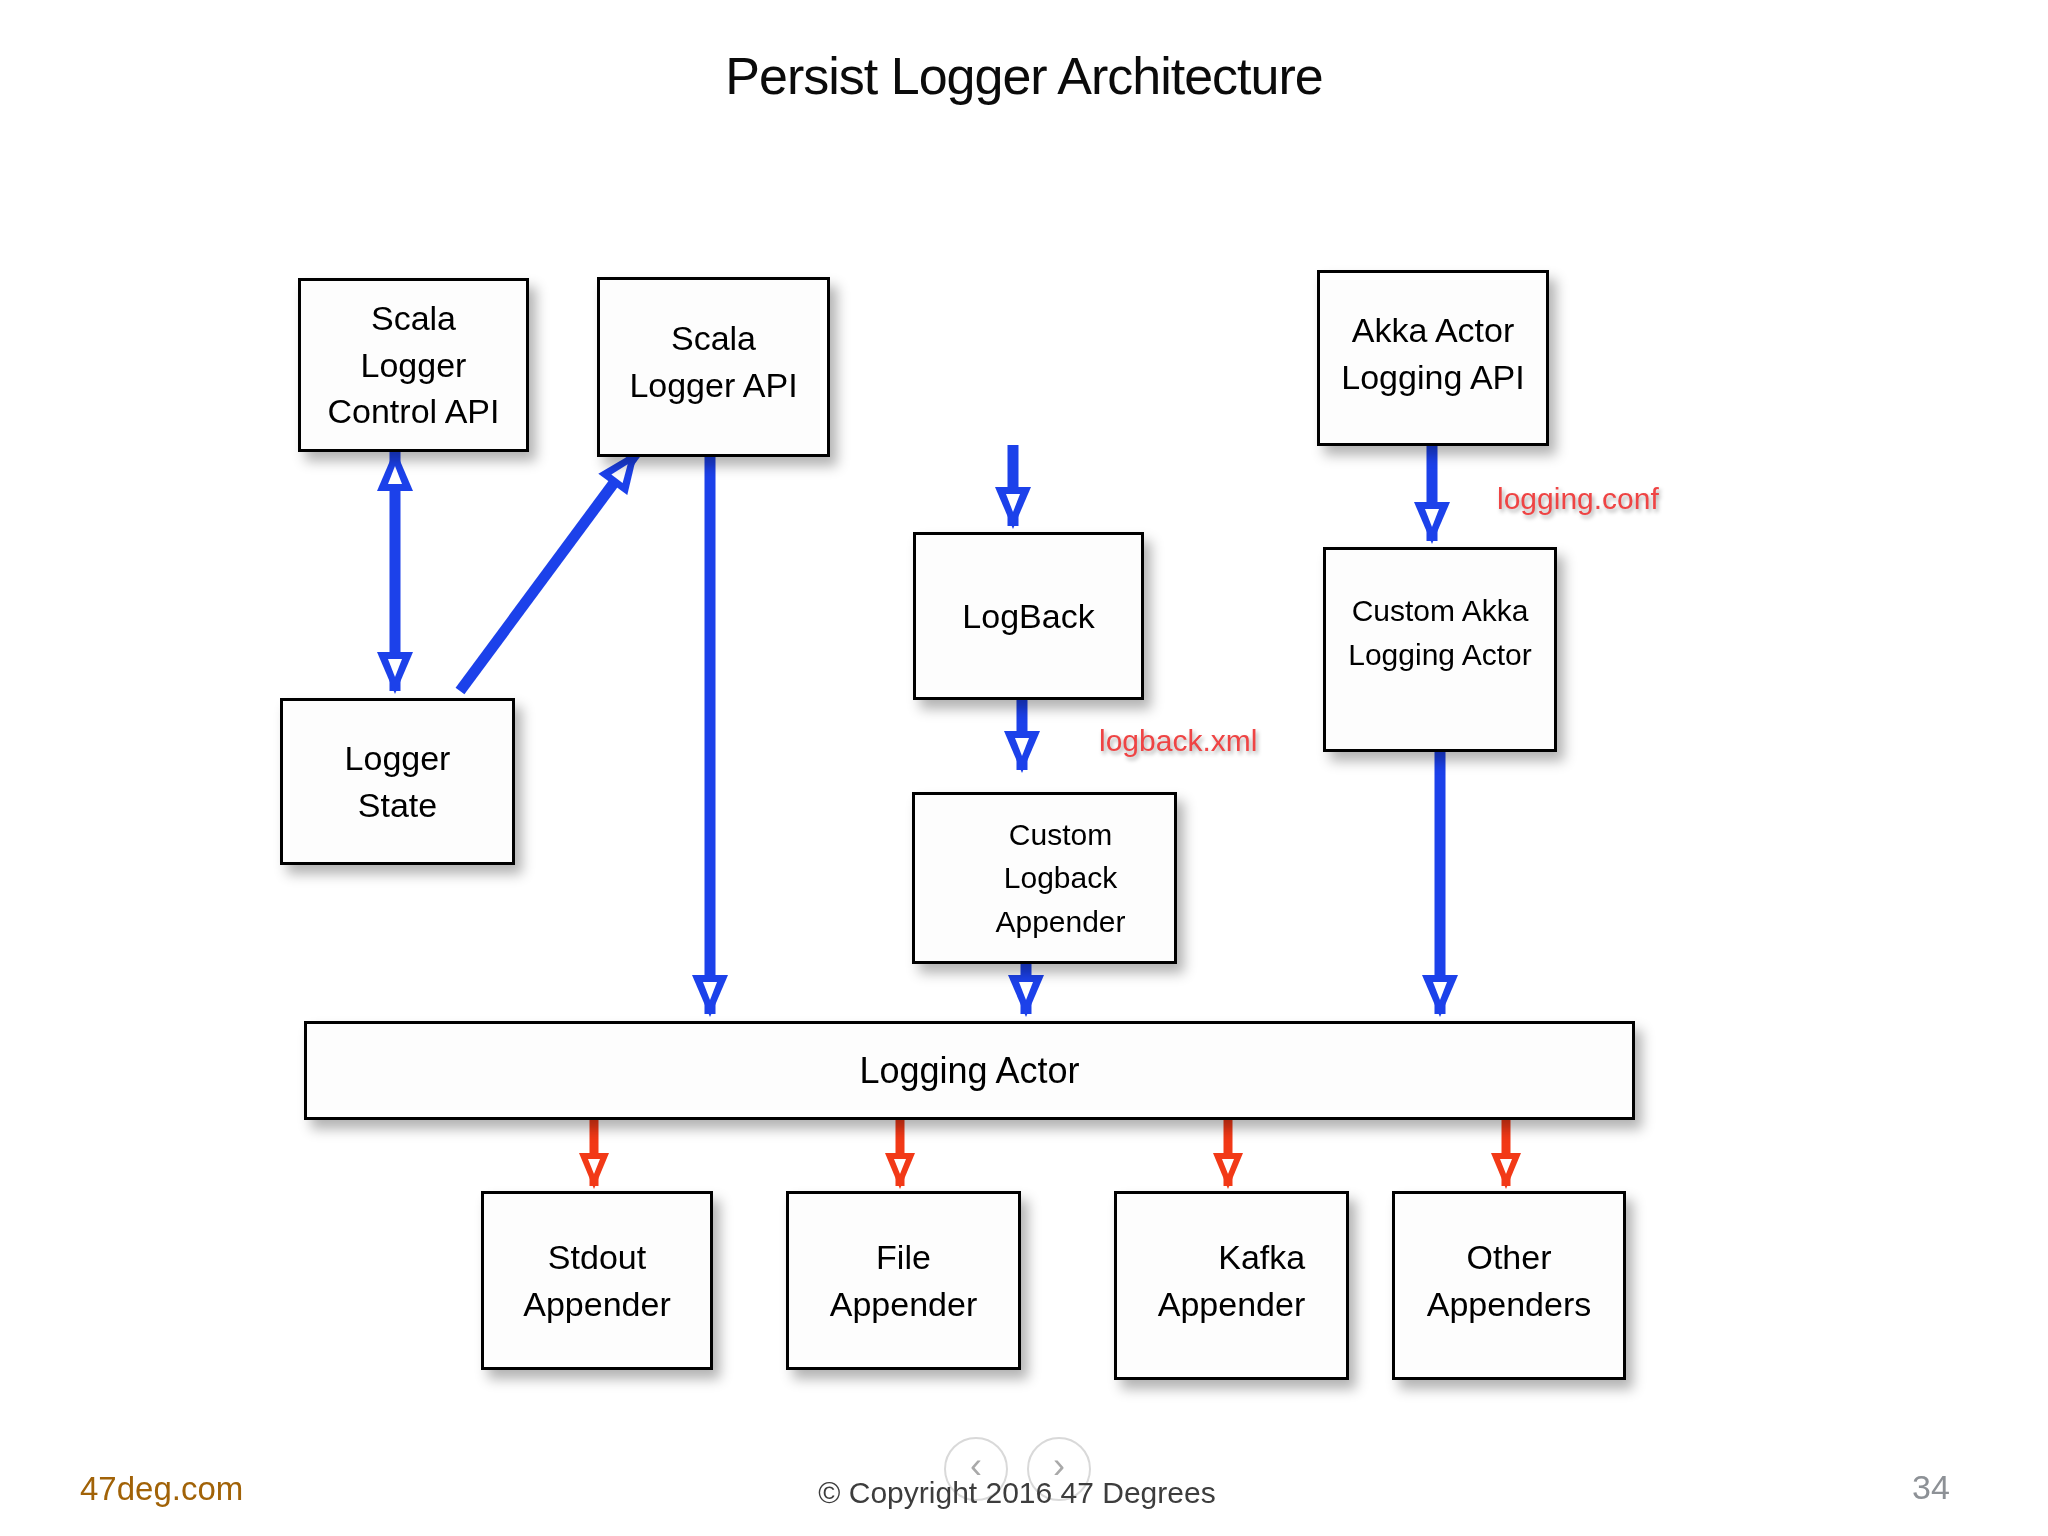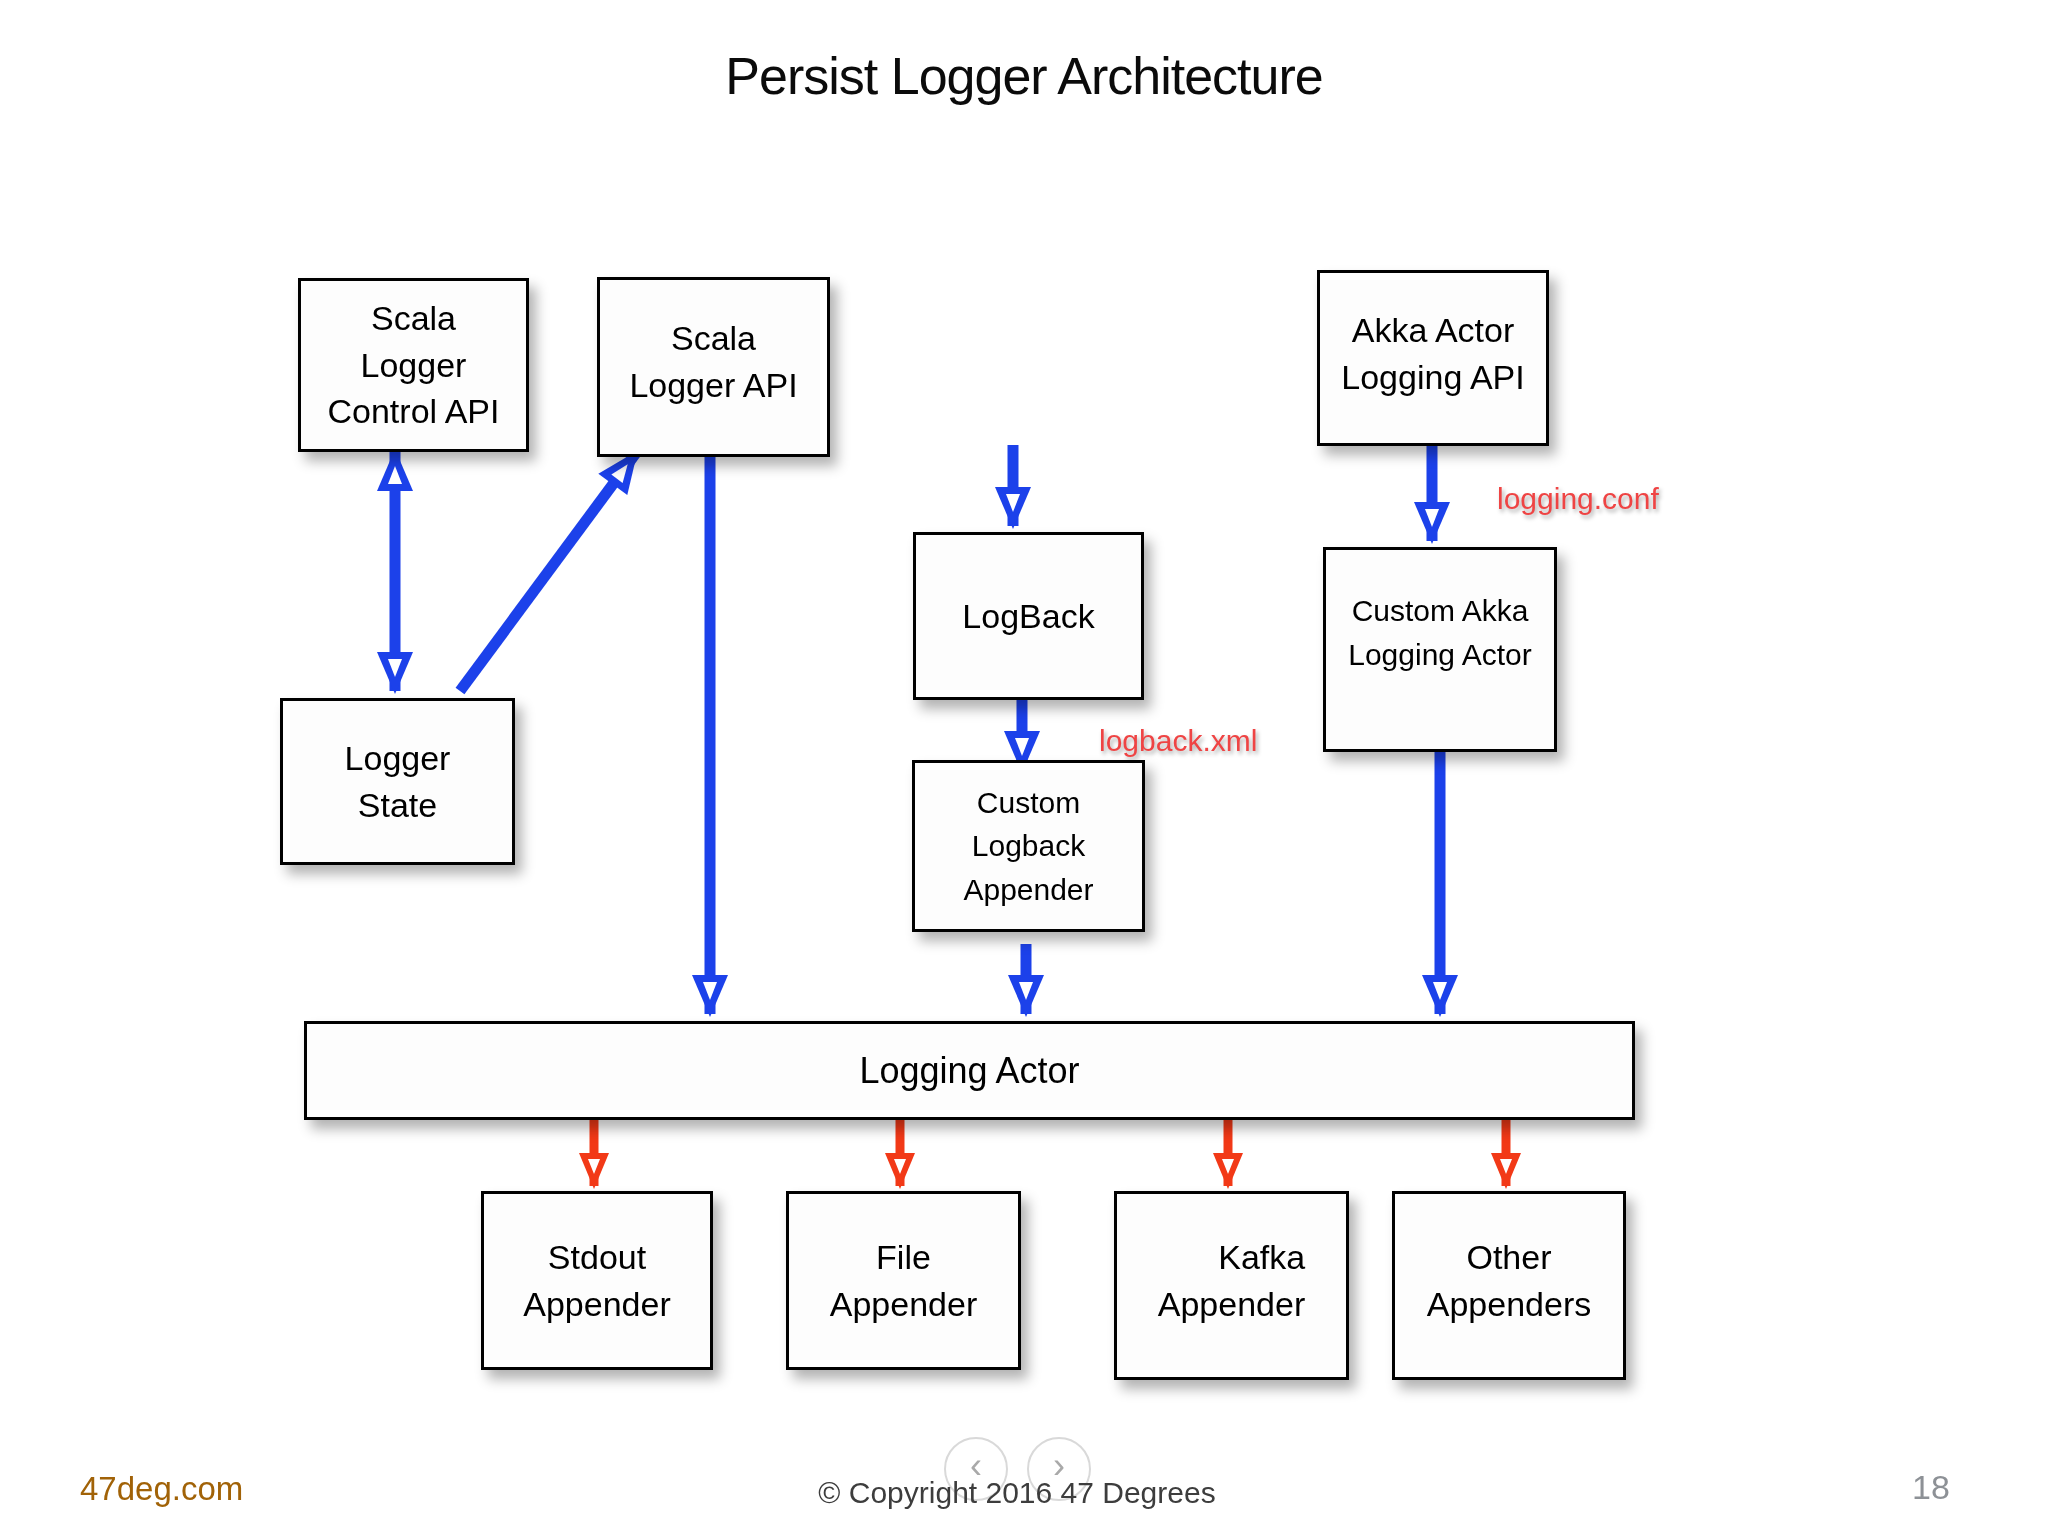--- a/index.html
+++ b/index.html
@@ -97,21 +97,21 @@
 Logging API</div>
 
   <div class="node" style="left:280px; top:698px; width:229px; height:161px;">Logger
 State</div>
 
   <div class="node" style="left:913px; top:532px; width:225px; height:162px;">LogBack</div>
 
   <div class="node small" style="left:1323px; top:547px; width:228px; height:165px; padding-bottom:34px;">Custom Akka
 Logging Actor</div>
 
-  <div class="node small" style="left:912px; top:760px; width:227px; height:166px;">Custom
+  <div class="node small" style="left:912px; top:792px; width:227px; height:166px;padding-left:32px;">Custom
 Logback
 Appender</div>
 
   <div class="node bar" style="left:304px; top:1021px; width:1325px; height:93px;">Logging Actor</div>
 
   <div class="node" style="left:481px; top:1191px; width:226px; height:173px;">Stdout
 Appender</div>
 
   <div class="node" style="left:786px; top:1191px; width:229px; height:173px;">File
 Appender</div>
@@ -130,15 +130,15 @@
 
   <div class="nav-circle" id="nav-prev">
     <span>‹</span>
   </div>
   <div class="nav-circle" id="nav-next">
     <span>›</span>
   </div>
 
   <div class="copyright">© Copyright 2016  47 Degrees</div>
 
-  <div class="page-number">18</div>
+  <div class="page-number">34</div>
 
 </div>
 
 </body></html>

